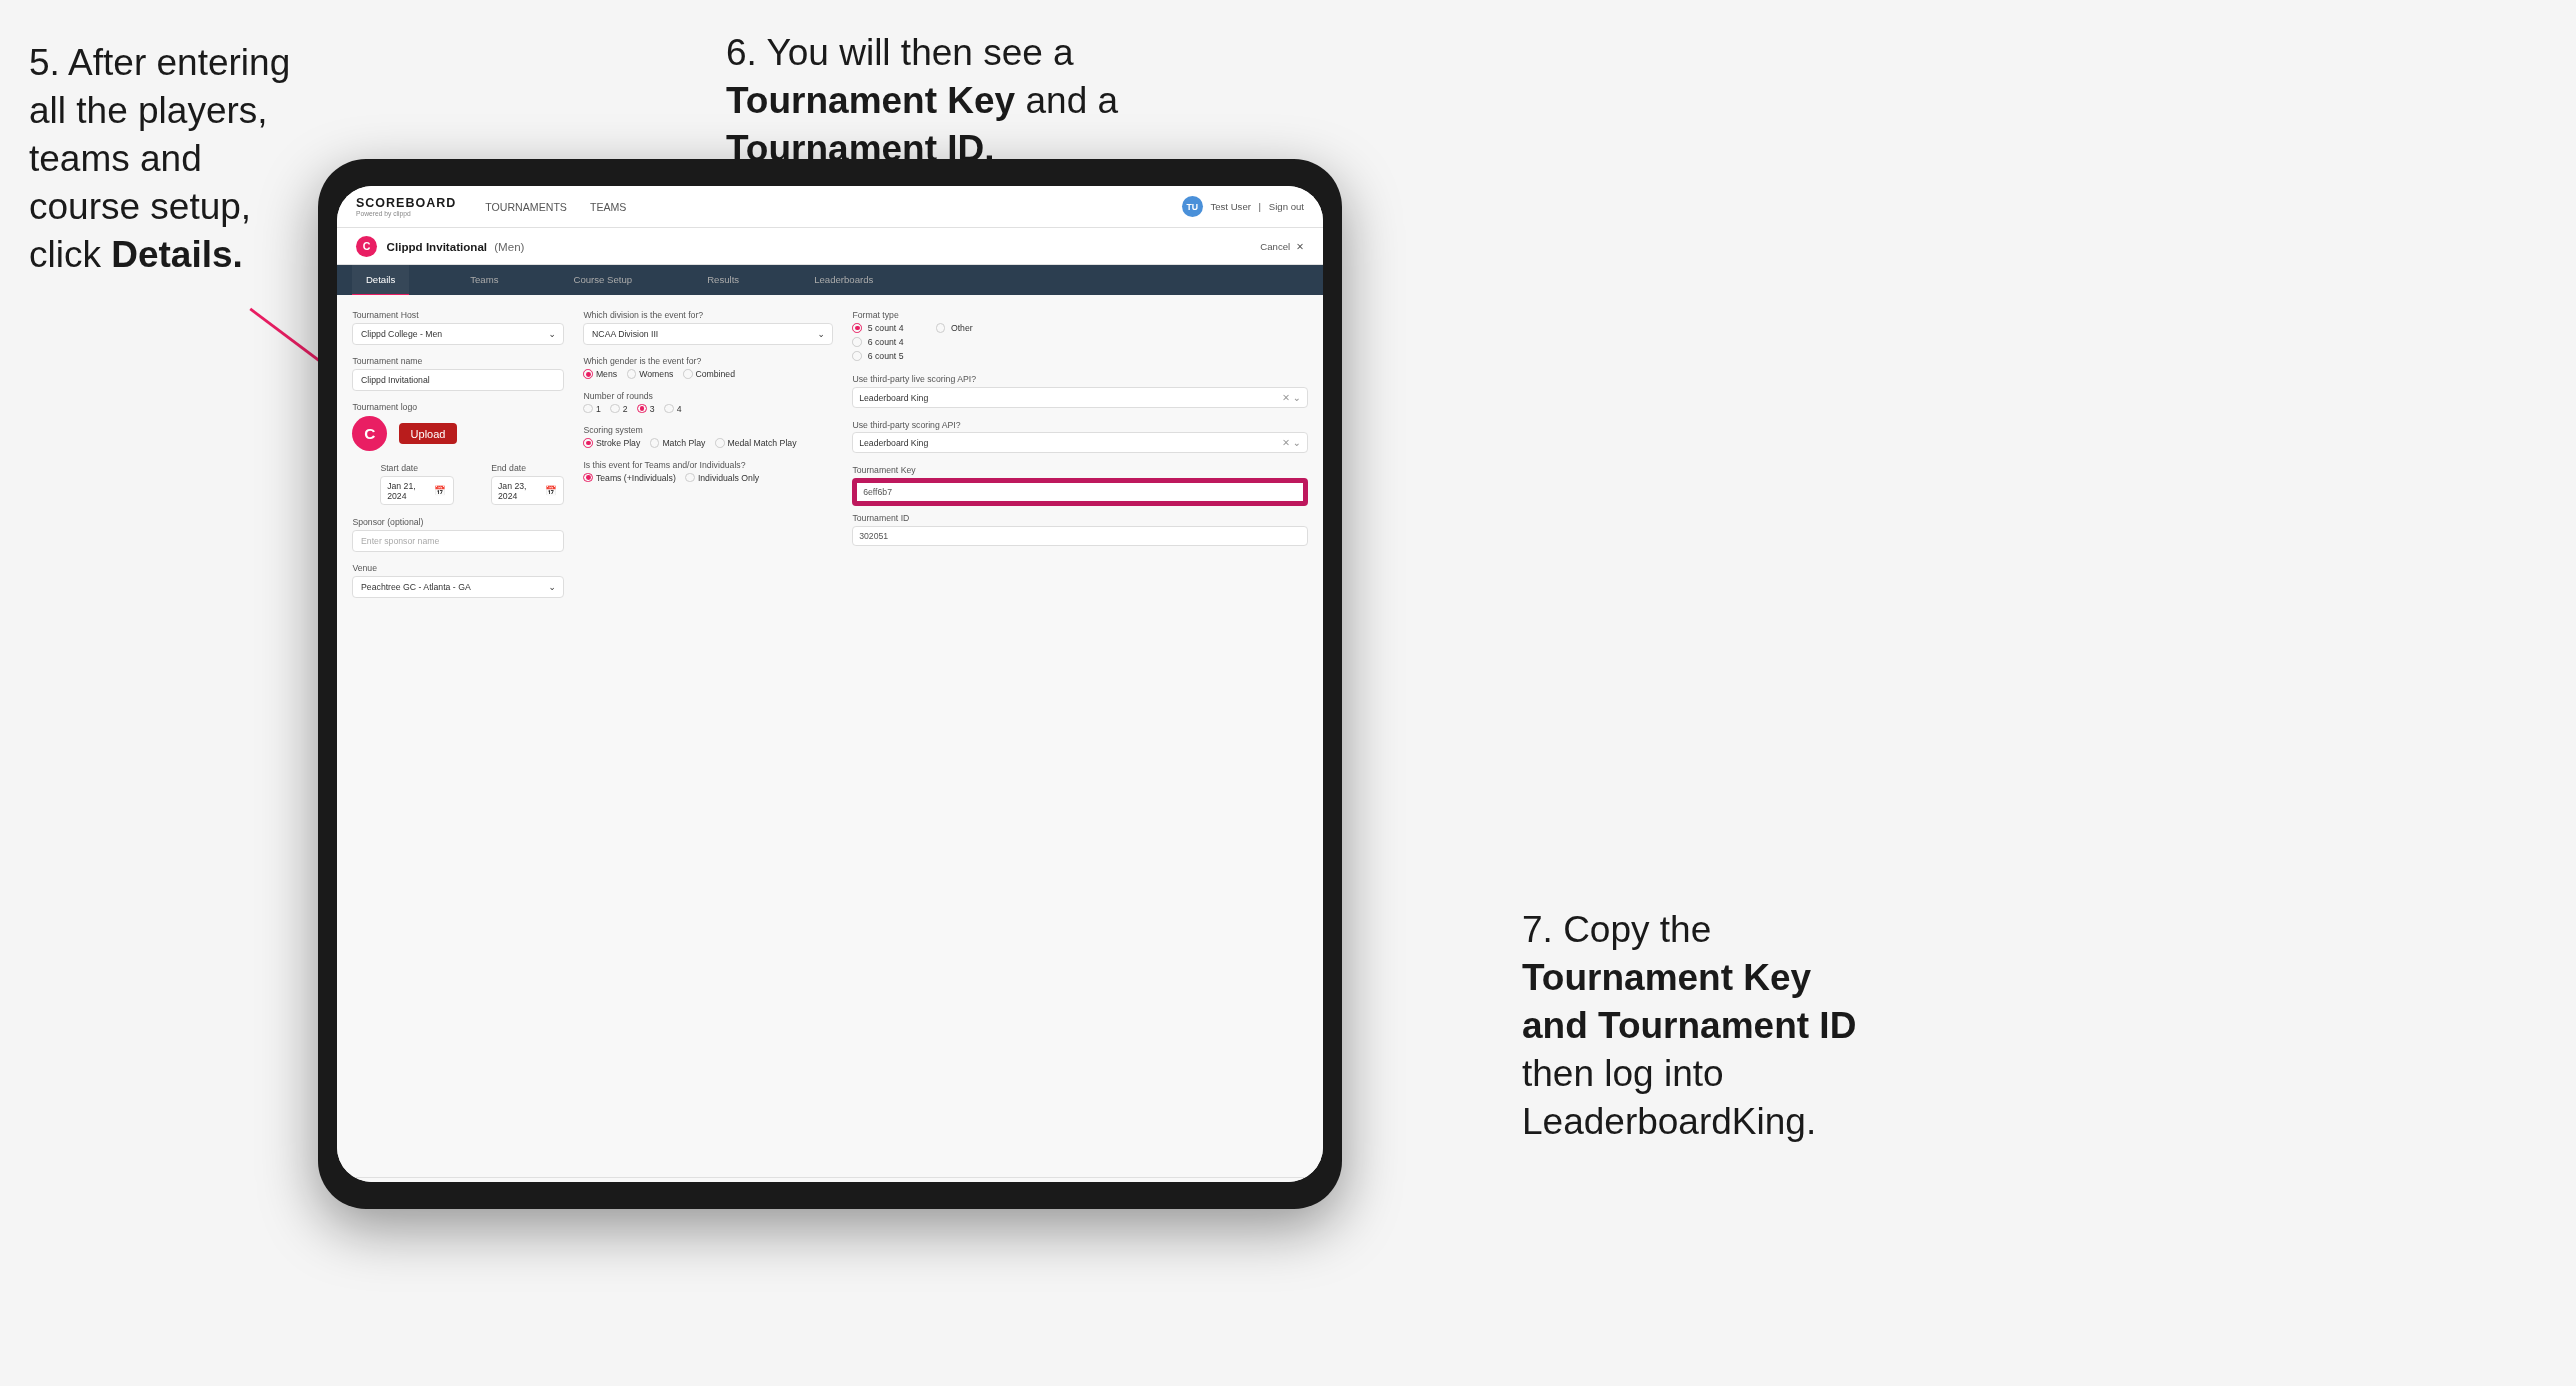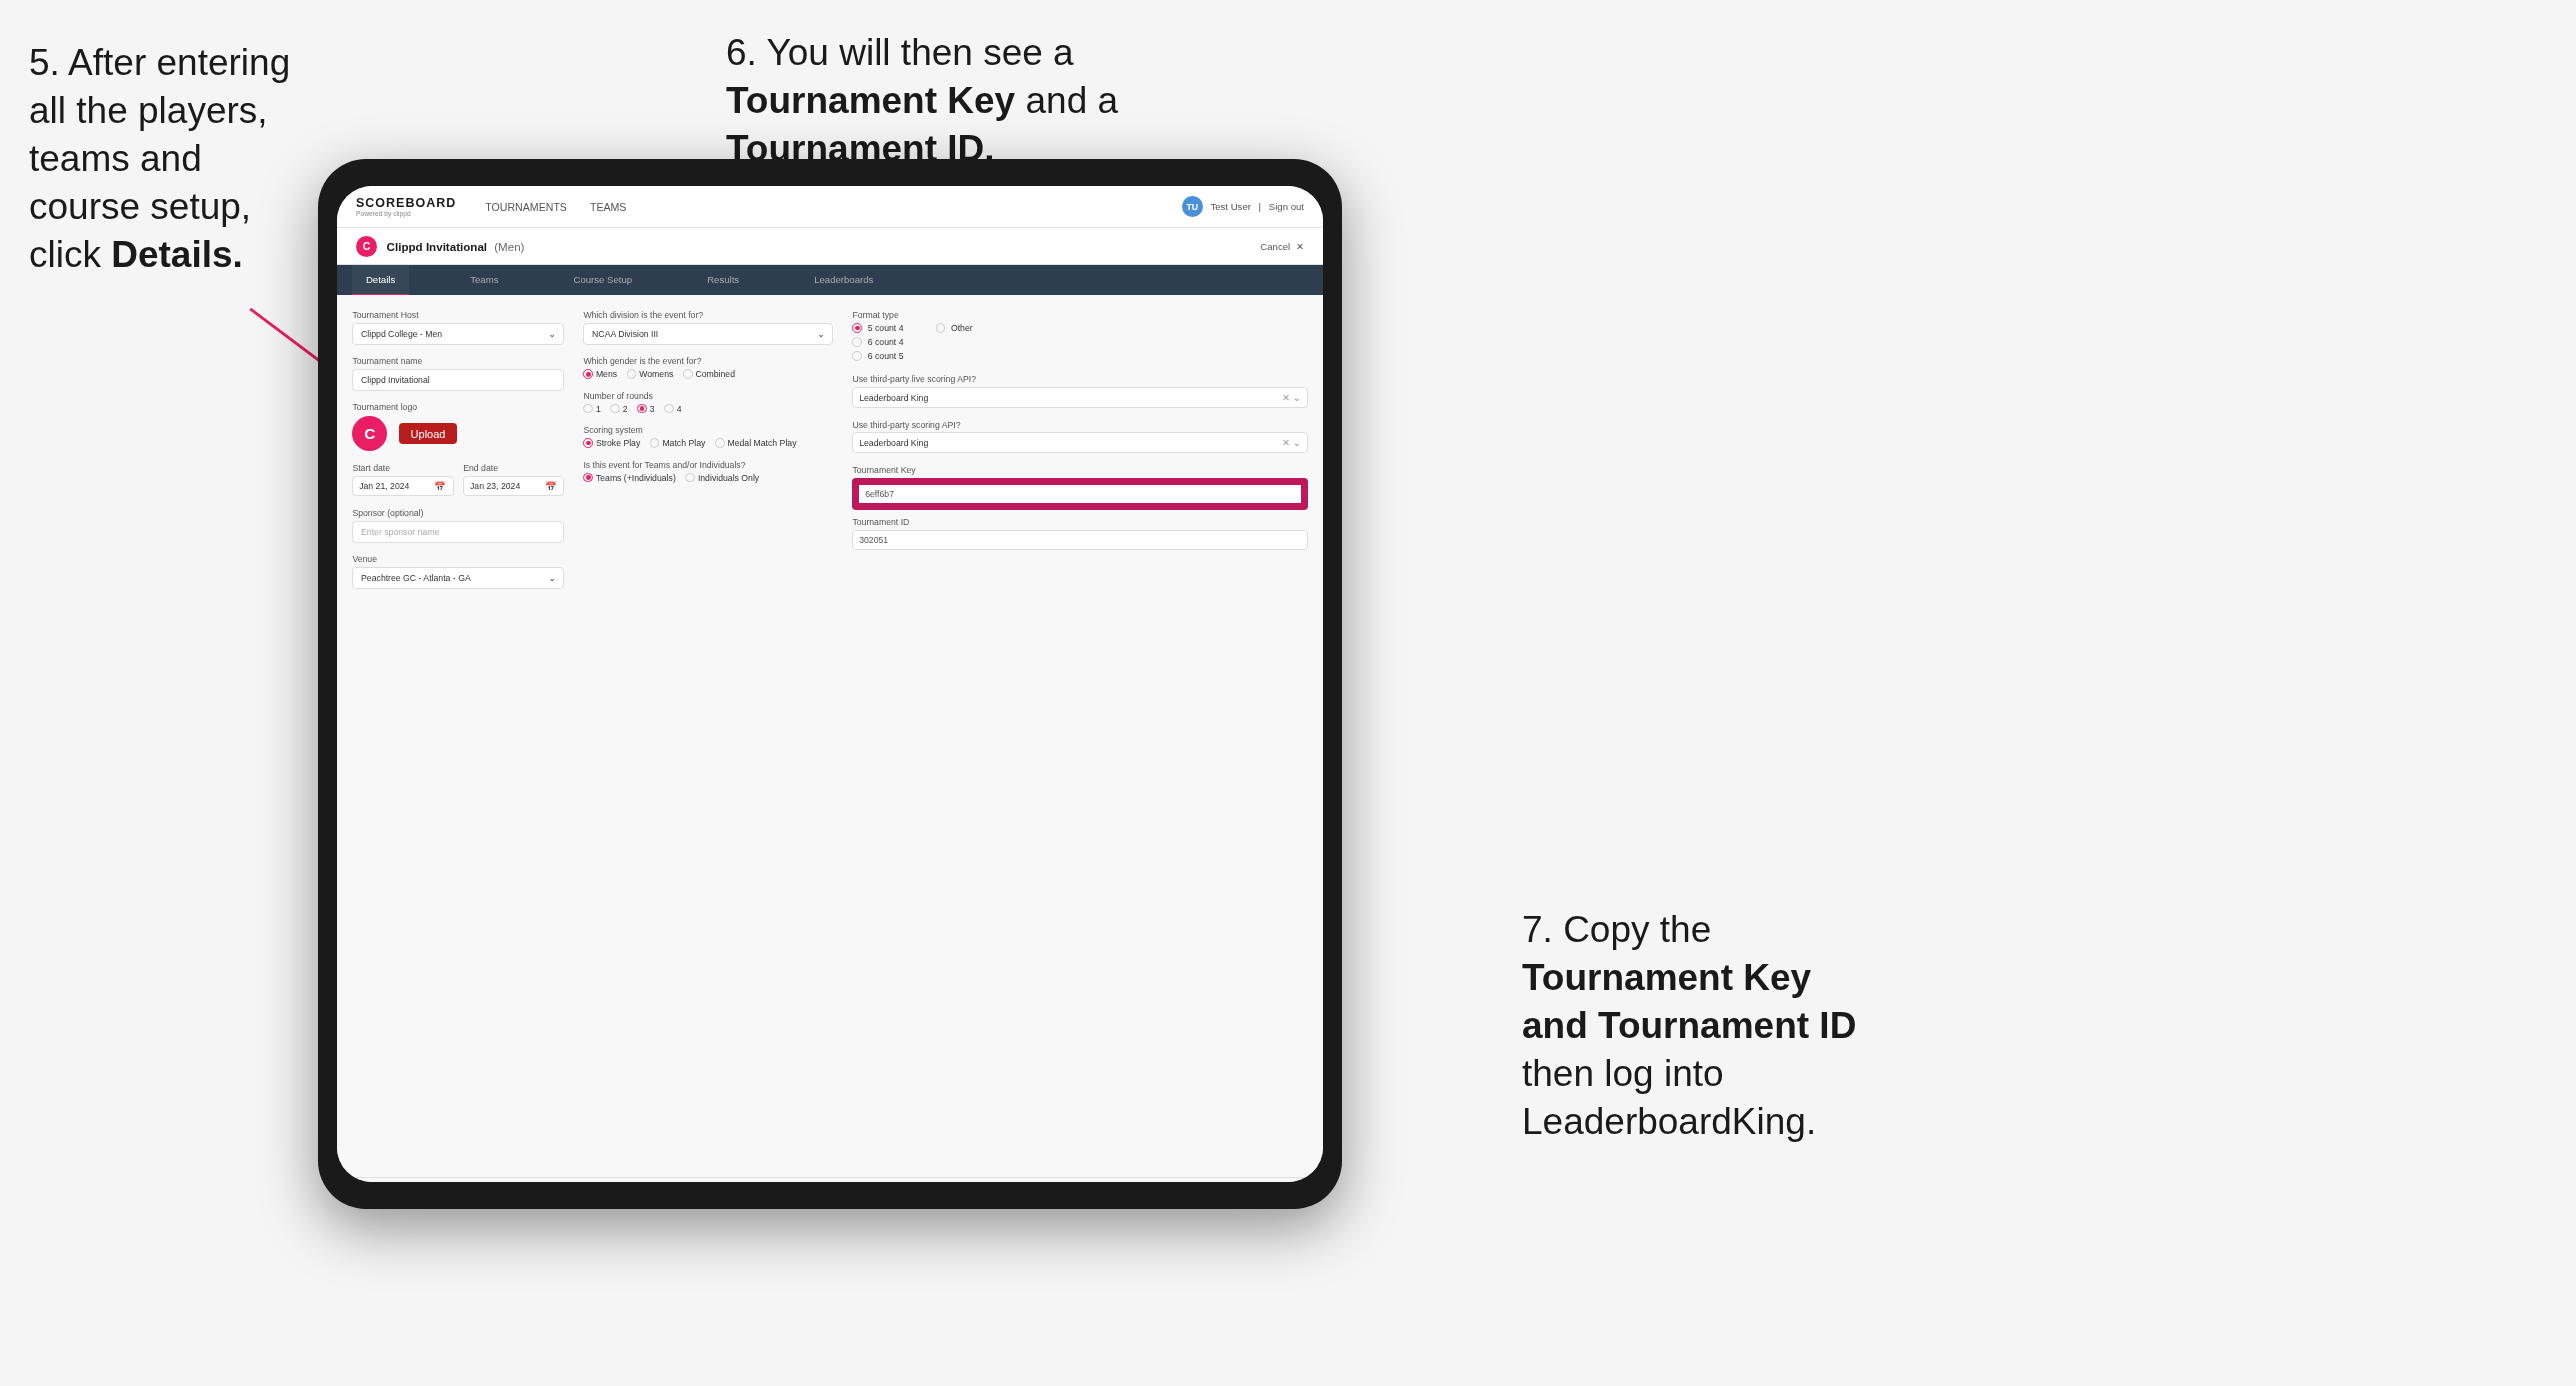--- a/index.html
+++ b/index.html
@@ -277,20 +277,21 @@
       cursor: pointer;
     }
 
     .date-row {
       display: flex;
       gap: 9.6px;
     }
 
     .date-group {
       flex: 1;
+      margin-left: 28px;
     }
 
     .date-input {
       display: flex;
       align-items: center;
       border: 1px solid #ddd;
       border-radius: 3.9px;
       background: #fff;
       padding: 3.9px 5.8px;
       justify-content: space-between;
@@ -374,21 +375,21 @@
     .select-x {
       color: #999;
       font-size: 9.6px;
     }
 
     .tournament-key-box {
       margin-bottom: 7.7px;
     }
 
     .tournament-key-val {
-      border: 7px solid #be185d;
+      border: 5px solid #be185d;
       border-radius: 3.9px;
       padding: 3.9px 5.8px;
       font-size: 8.7px;
       color: #555;
       background: #fff;
     }
 
     .tournament-id-val {
       border: 1px solid #ddd;
       border-radius: 3.9px;

